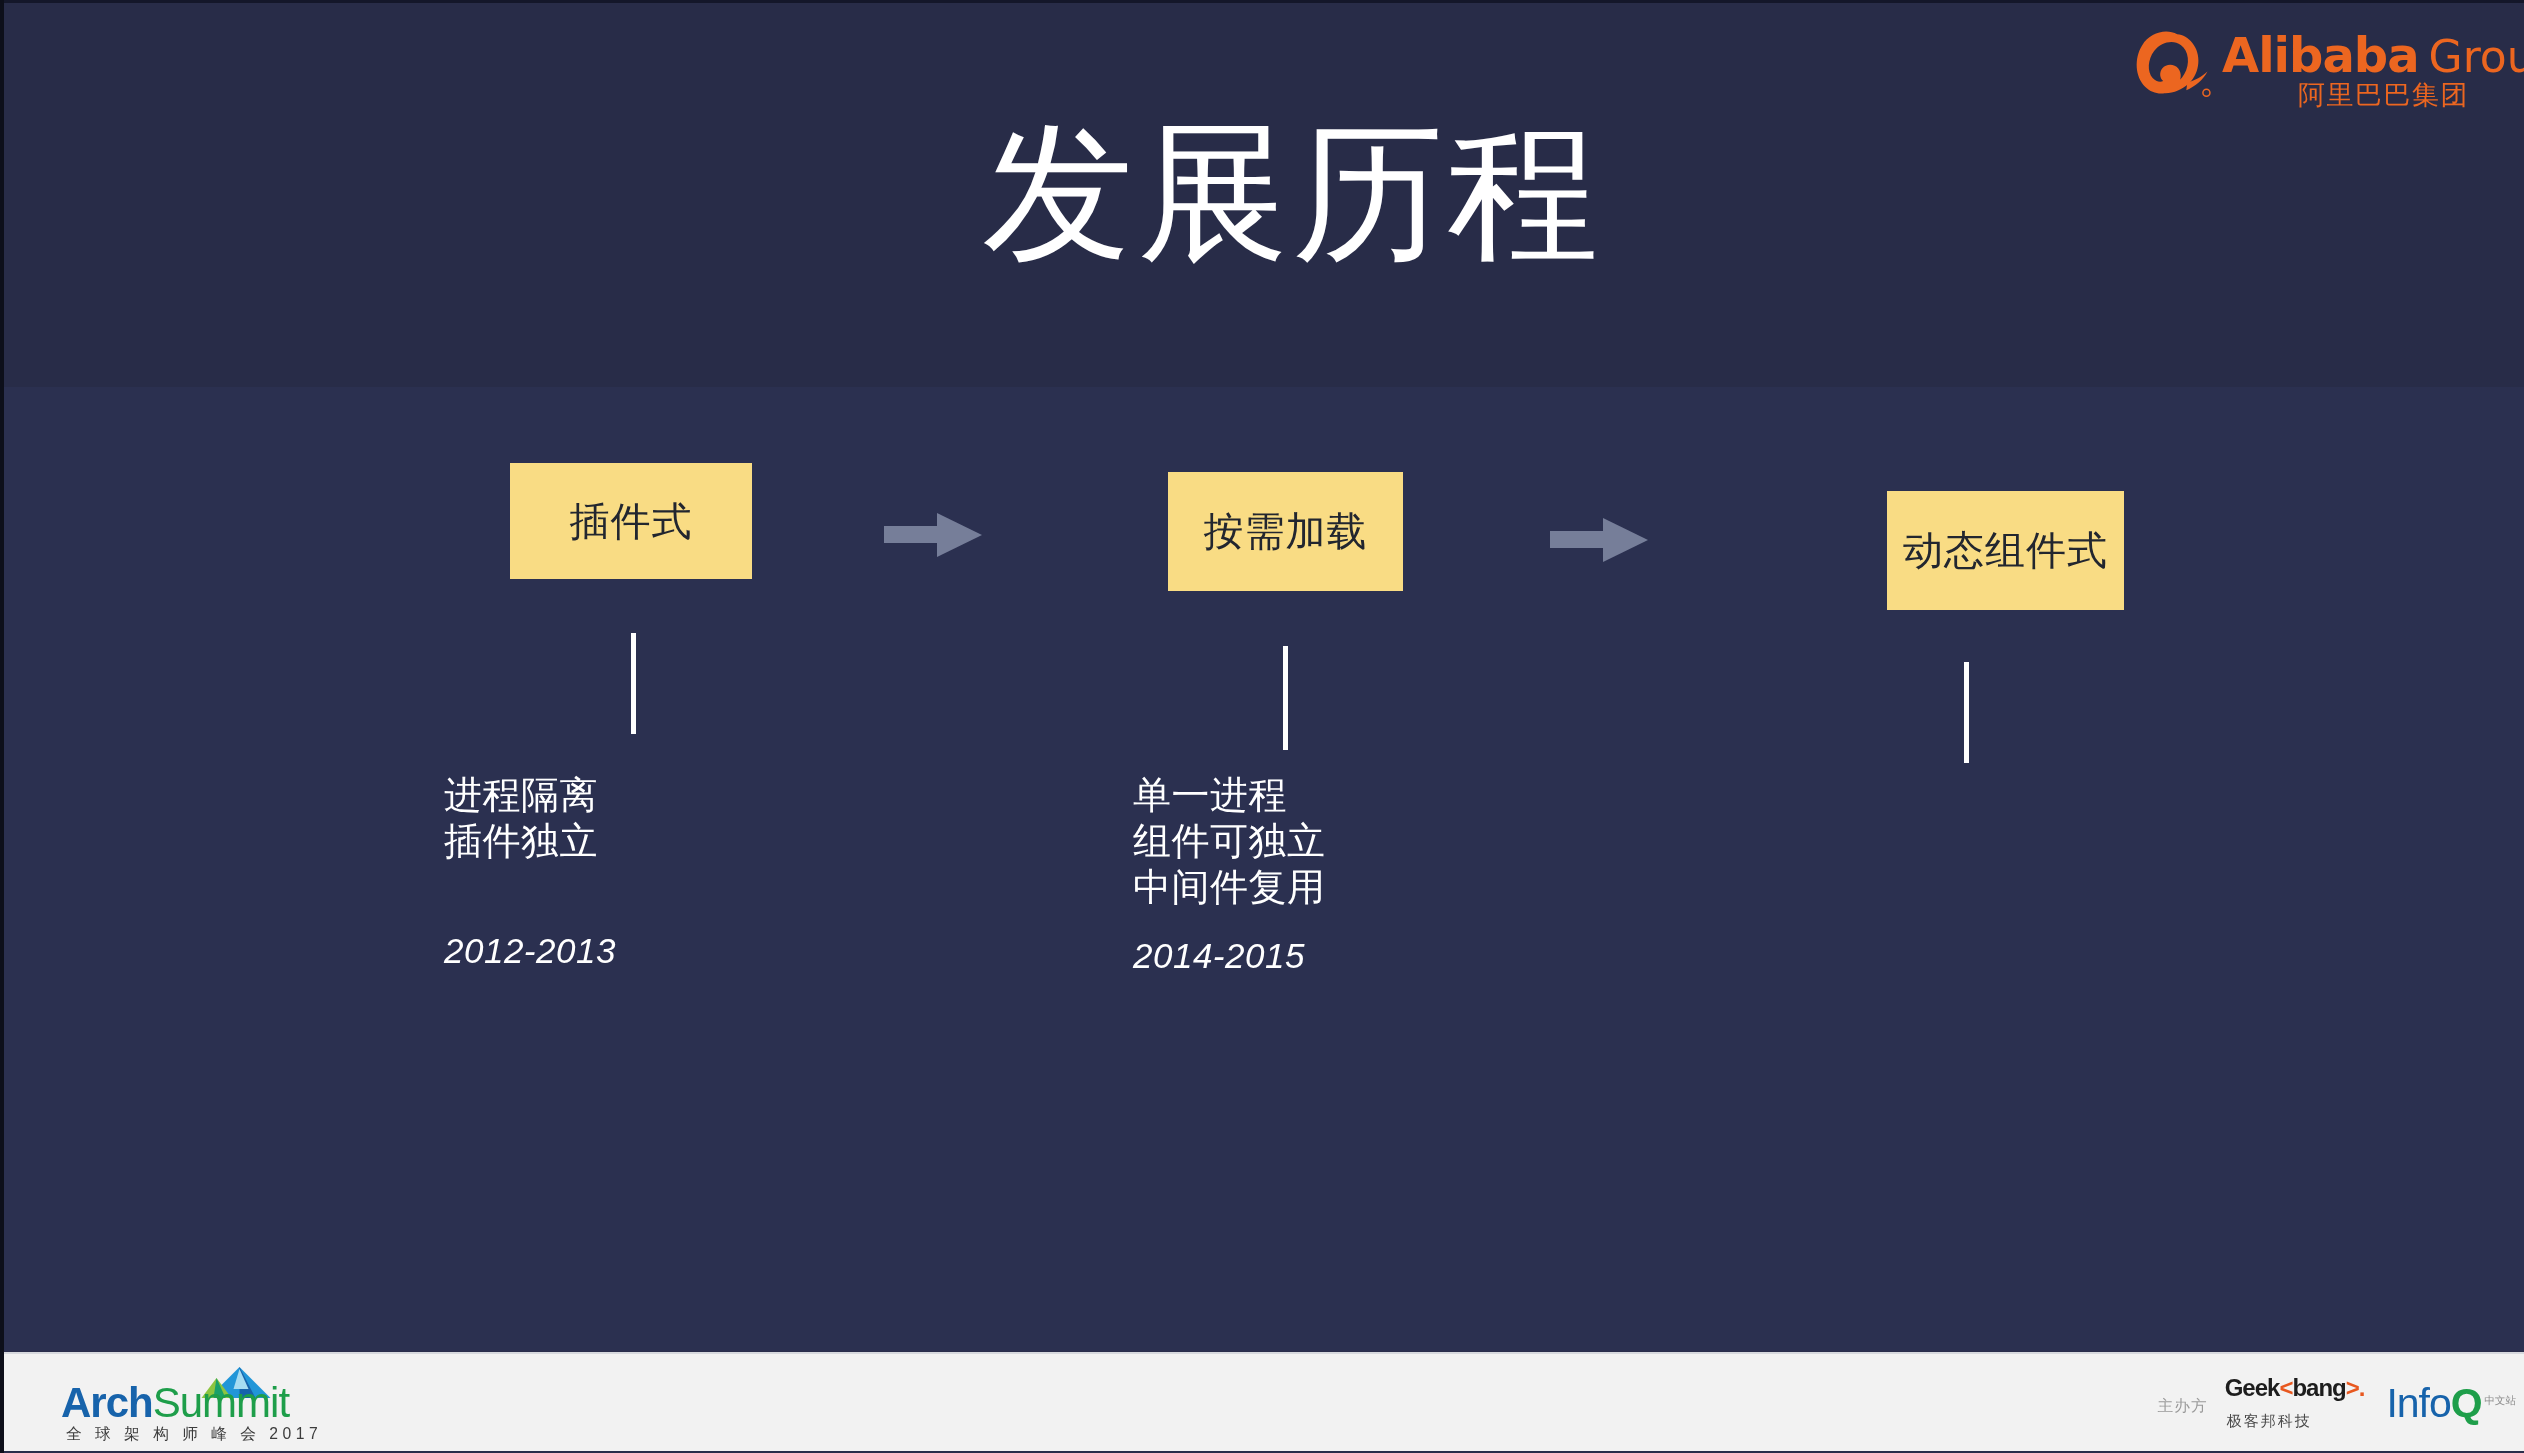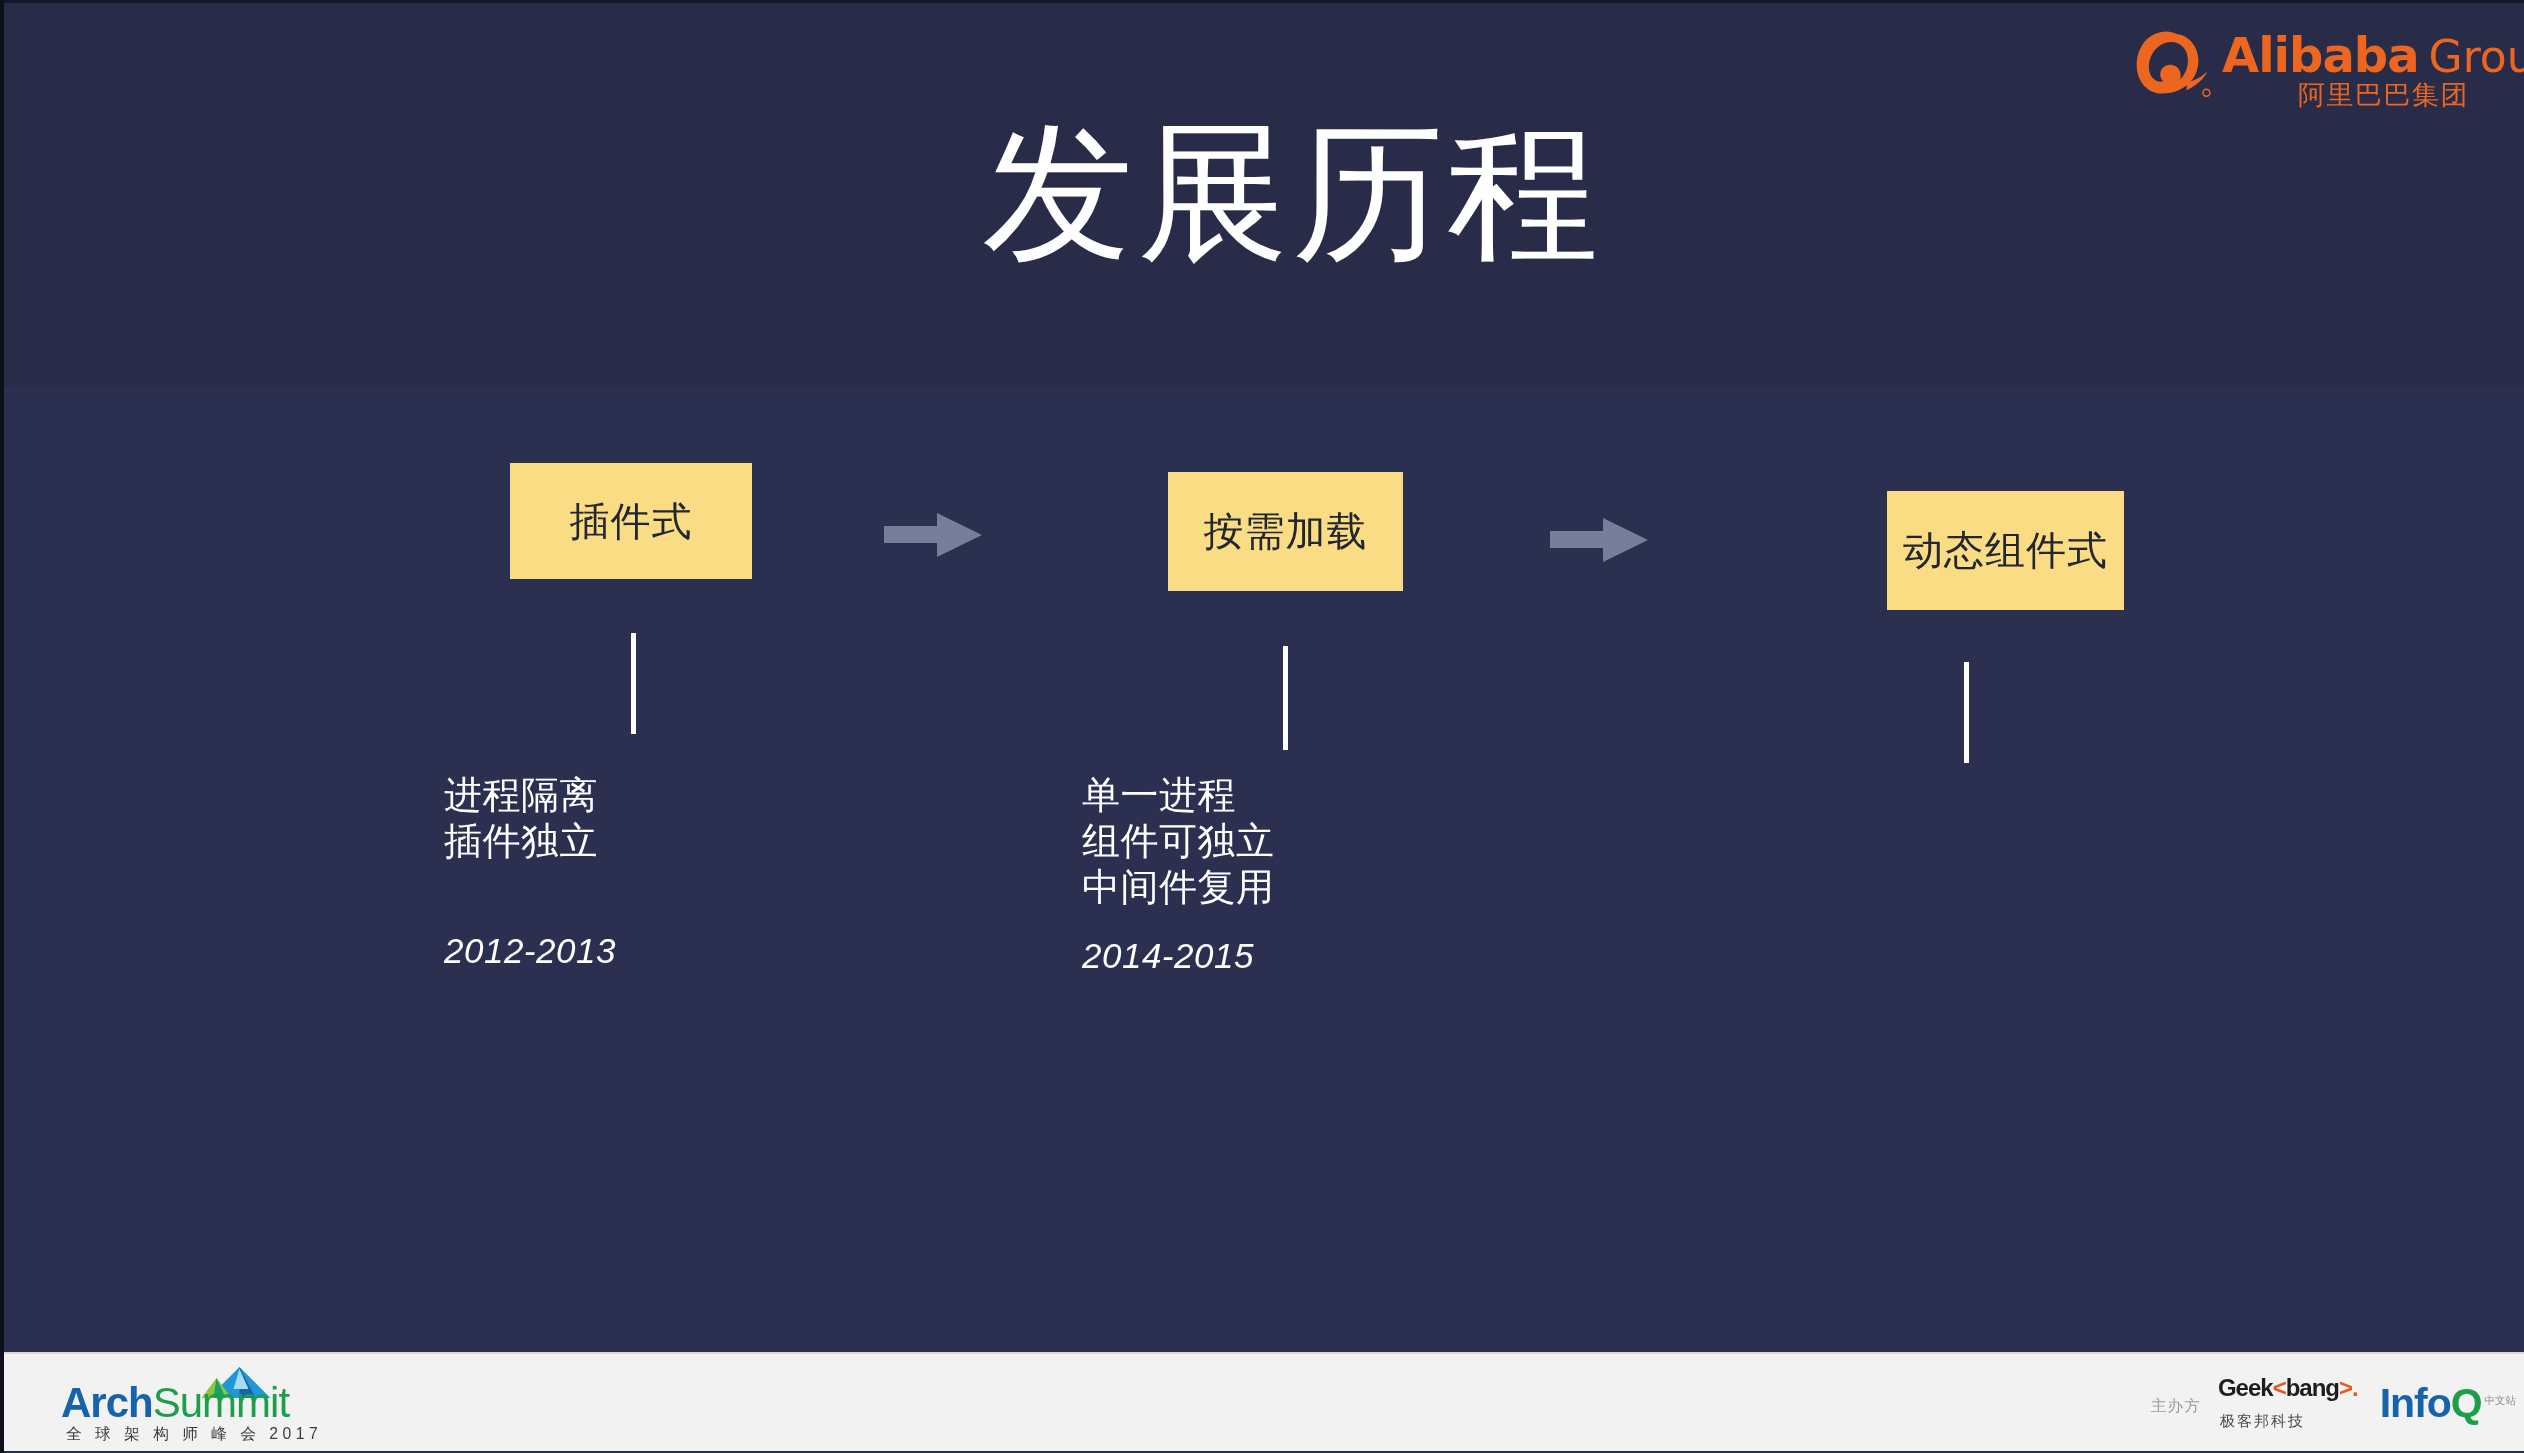--- a/index.html
+++ b/index.html
@@ -86,21 +86,21 @@
   #conn-0 { left:631px; top:633px; height:101px; }
   #conn-1 { left:1283px; top:646px; height:104px; }
   #conn-2 { left:1964px; top:662px; height:101px; }
 
   
   .desc-col { position:absolute; color:#ffffff; }
   .desc-line { font-size:38px; line-height:1.21; letter-spacing:0.5px; white-space:nowrap; }
   .desc-year { font-size:35px; line-height:1; letter-spacing:0.5px; white-space:nowrap;font-style:italic; }
   #col-0 { left:444px;  top:773px; width:384px; }
   #col-0 .desc-year { margin-top:68px; }
-  #col-1 { left:1082px; top:773px; width:384px; }
+  #col-1 { left:1133px; top:773px; width:384px; }
   #col-1 .desc-year { margin-top:27px; }
   #col-2 { left:1772px; top:773px; width:384px; }
   #col-2 .desc-year { margin-top:28px; }
 
   
   .footer {
     position:absolute; left:4px; bottom:3px;
     width:2578px; height:99px;
     background:#f2f2f2;
     border-top:2.5px solid #d7d9de;
@@ -121,21 +121,21 @@
     position:absolute; right:66px; top:11px;
     display:flex; align-items:center; height:76px;
   }
   .organizer-label { font-size:15.7px; color:#9a9a9a; letter-spacing:1px; margin-right:17px; margin-top:6px; }
   .geekbang { position:relative; margin-right:22px; }
   .gb-row { display:flex; align-items:center; font-size:24px; font-weight:bold; line-height:1; }
   .gb-dark { color:#1d1d1d; letter-spacing:-1px; }
   .gb-orange { color:#e8581f; letter-spacing:-1px; }
   .gb-sub { font-size:15px; color:#4a4a4a; letter-spacing:2px; margin-top:12px; margin-left:2px; }
   .infoq { display:flex; align-items:flex-start; }
-  .iq-info { font-size:41px; font-weight:bold; color:#1763ab; line-height:1; letter-spacing:-1px; }
+  .iq-info { font-size:41px; font-weight:normal; color:#1763ab; line-height:1; letter-spacing:-1px; }
   .iq-q { font-size:41px; font-weight:bold; color:#1e9e4a; line-height:1; }
   .iq-sub { font-size:10.6px; color:#8d8d8d; margin-top:11px; margin-left:1.5px; letter-spacing:0px; }
 </style>
 </head>
 <body>
 
 <div id="slide">
 
   <div class="edge-top"></div>
   <div class="edge-left"></div>

